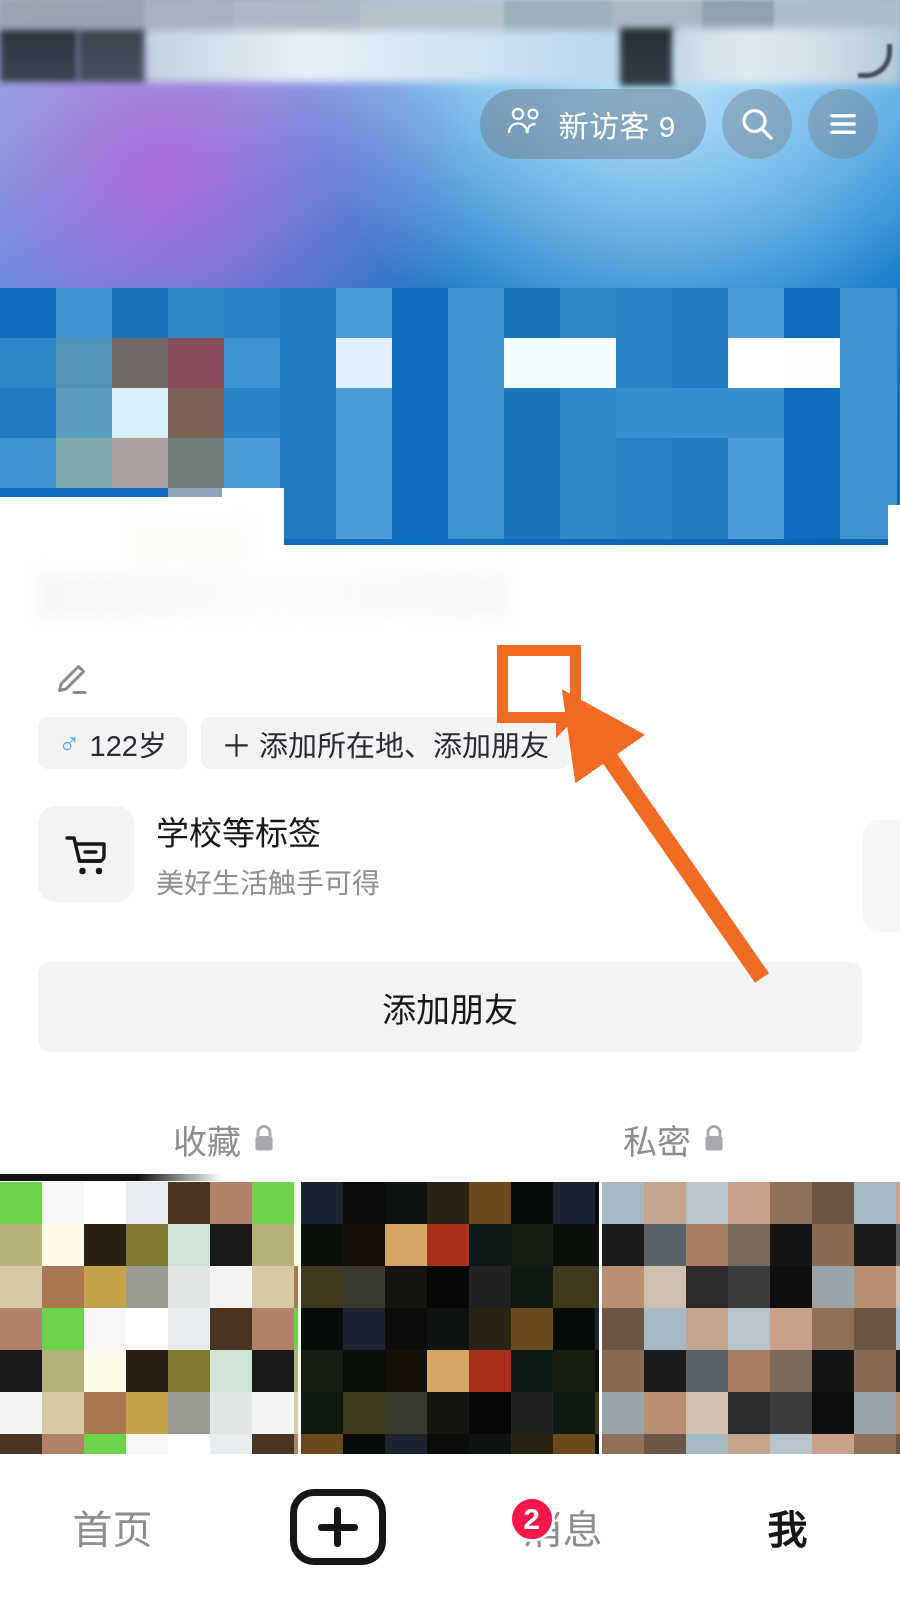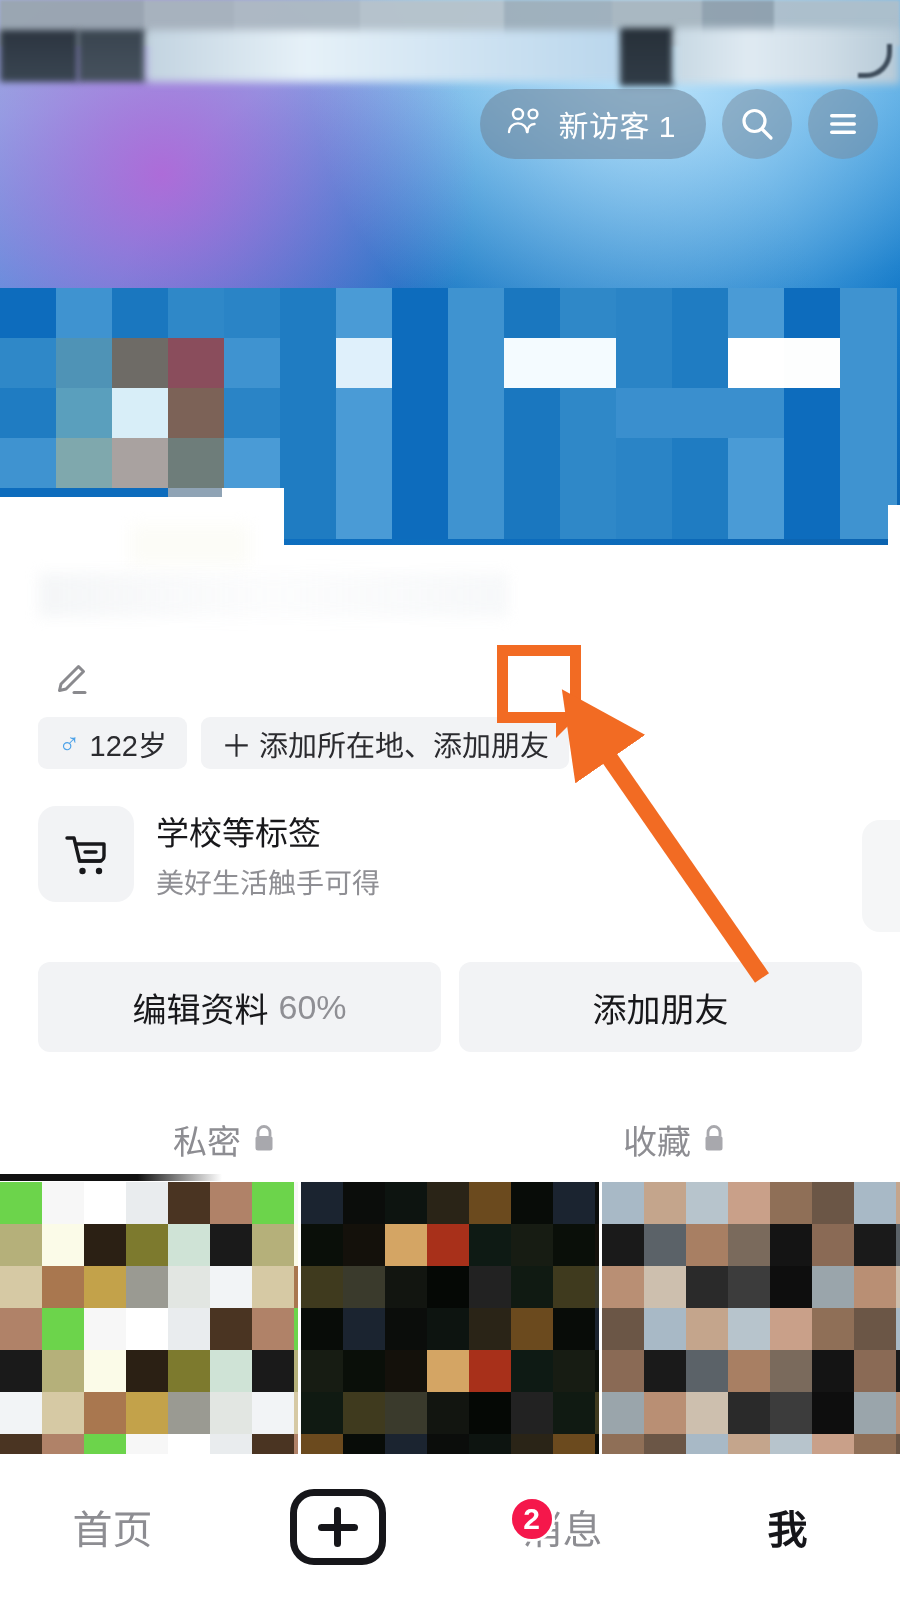--- a/index.html
+++ b/index.html
@@ -318,21 +318,21 @@
 <div id="topbar">
   <div id="visitor-pill">
     <span>
       <svg width="38" height="30" viewBox="0 0 38 30" fill="none">
         <circle cx="12" cy="8" r="5" stroke="#fff" stroke-width="2.4"></circle>
         <circle cx="27" cy="8" r="4.4" stroke="#fff" stroke-width="2.4"></circle>
         <path d="M3 26c0-5 4-8.6 9-8.6s9 3.6 9 8.6" stroke="#fff" stroke-width="2.4" stroke-linecap="round"></path>
         <path d="M21.5 26c0-4.6 2.8-8 7-8" stroke="#fff" stroke-width="2.4" stroke-linecap="round"></path>
       </svg>
     </span>
-    <span>新访客 1</span>
+    <span>新访客 9</span>
   </div>
 
   <div class="circle-btn">
     <span>
       <svg width="38" height="38" viewBox="0 0 38 38" fill="none">
         <circle cx="16.5" cy="16" r="10.5" stroke="#fff" stroke-width="3.2"></circle>
         <path d="M24.5 24.5L33 33" stroke="#fff" stroke-width="3.2" stroke-linecap="round"></path>
       </svg>
     </span>
   </div>
@@ -389,40 +389,36 @@
       <div class="card-title">学校等标签</div>
       <div class="card-sub">美好生活触手可得</div>
     </div>
   </div>
 
 </div>
 <div id="card-peek"></div>
 
 <div id="actions-row">
   <div class="action-btn">
-    <span>编辑资料</span>
-    <span class="pct">60%</span>
-  </div>
-  <div class="action-btn">
     <span>添加朋友</span>
   </div>
 </div>
 
 <div id="tabs">
   <div class="tab">
-    <span>私密</span>
+    <span>收藏</span>
     <span class="lock">
       <svg width="26" height="30" viewBox="0 0 26 30" fill="none">
         <path d="M7 12 V8.5 A6 6 0 0 1 19 8.5 V12" stroke="#a8a8ad" stroke-width="2.8"></path>
         <rect x="4.5" y="12" width="17" height="14.5" rx="2.5" fill="#a8a8ad"></rect>
       </svg>
     </span>
   </div>
   <div class="tab">
-    <span>收藏</span>
+    <span>私密</span>
     <span class="lock">
       <svg width="26" height="30" viewBox="0 0 26 30" fill="none">
         <path d="M7 12 V8.5 A6 6 0 0 1 19 8.5 V12" stroke="#a8a8ad" stroke-width="2.8"></path>
         <rect x="4.5" y="12" width="17" height="14.5" rx="2.5" fill="#a8a8ad"></rect>
       </svg>
     </span>
   </div>
 </div>
 <div id="tab-underline"></div>
 

